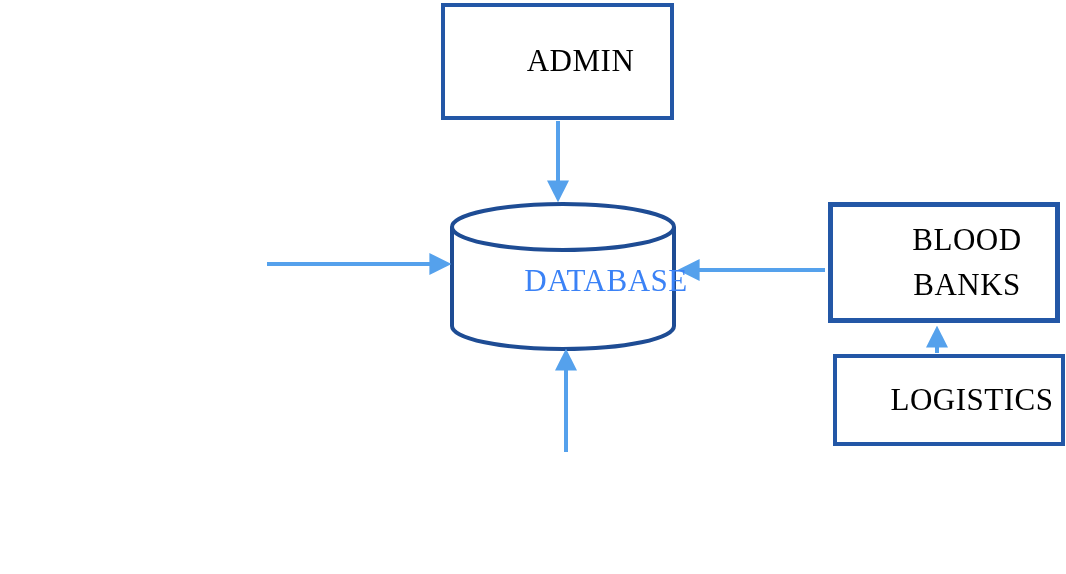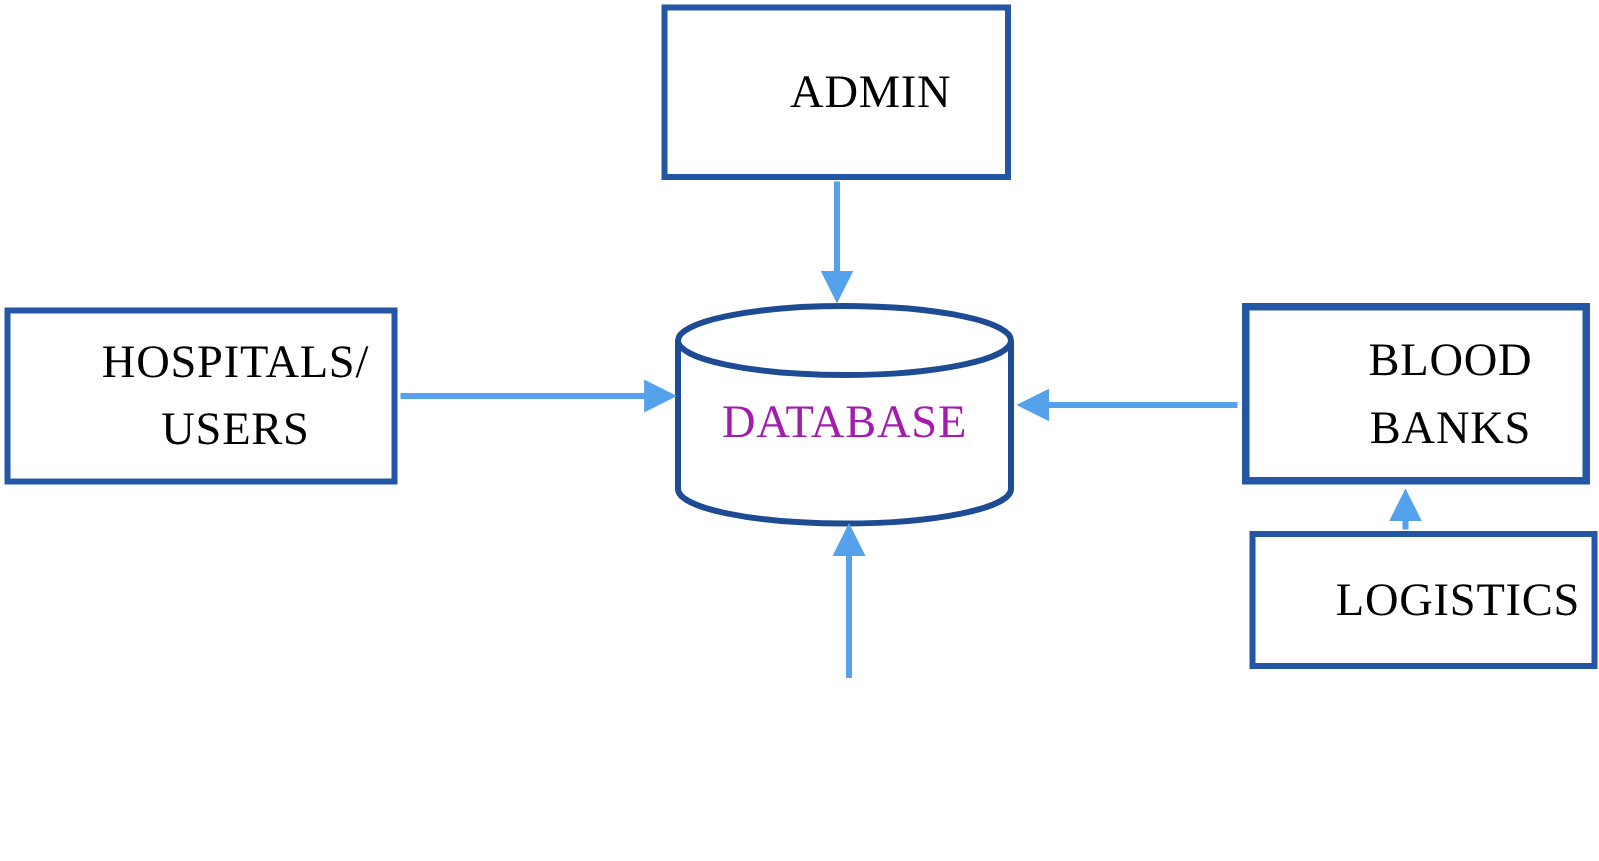--- a/index.html
+++ b/index.html
@@ -42,24 +42,25 @@
   .node-hospitals  { left: 3px;   top: 205px; width: 262px; height: 118px; }
   .node-bloodbanks { left: 828px; top: 202px; width: 232px; height: 121px; border-width: 5px; }
   .node-logistics  { left: 833px; top: 354px; width: 232px; height: 92px;  }
   .node-donors     { left: 462px; top: 453px; width: 231px; height: 118px; }
   .db-label {
     position: absolute;
     left: 450px;
     top: 262px;
     width: 226px;
     text-align: center;
-    color: #a21caf;
+    color: #3b82f6;
     font-size: 31px;
     letter-spacing: 0.5px;
     line-height: 1.2;
+    padding-left: 43px;
   }
 </style>
 </head>
 <body>
 
 <div class="stage">
 
   <svg class="overlay-svg" viewBox="0 0 1066 574" xmlns="http://www.w3.org/2000/svg">
     <defs>
       <marker id="arrowhead" viewBox="0 0 10 10" refX="8" refY="5" markerWidth="5.5" markerHeight="5.5" orient="auto">
@@ -74,22 +75,20 @@
 
     <line x1="558" y1="121" x2="558" y2="198" stroke="#55a1ec" stroke-width="4" marker-end="url(#arrowhead)"></line>
     <line x1="267" y1="264" x2="447" y2="264" stroke="#55a1ec" stroke-width="4" marker-end="url(#arrowhead)"></line>
     <line x1="825" y1="270" x2="682" y2="270" stroke="#55a1ec" stroke-width="4" marker-end="url(#arrowhead)"></line>
     <line x1="937" y1="353" x2="937" y2="330" stroke="#55a1ec" stroke-width="4" marker-end="url(#arrowhead)"></line>
     <line x1="566" y1="452" x2="566" y2="353" stroke="#55a1ec" stroke-width="4" marker-end="url(#arrowhead)"></line>
   </svg>
 
   <div class="node node-admin">ADMIN</div>
 
-  <div class="node node-hospitals">HOSPITALS/
-USERS</div>
 
   <div class="node node-bloodbanks">BLOOD
 BANKS</div>
 
   <div class="node node-logistics">LOGISTICS</div>
 
 
   <div class="db-label">DATABASE</div>
 
 </div>

